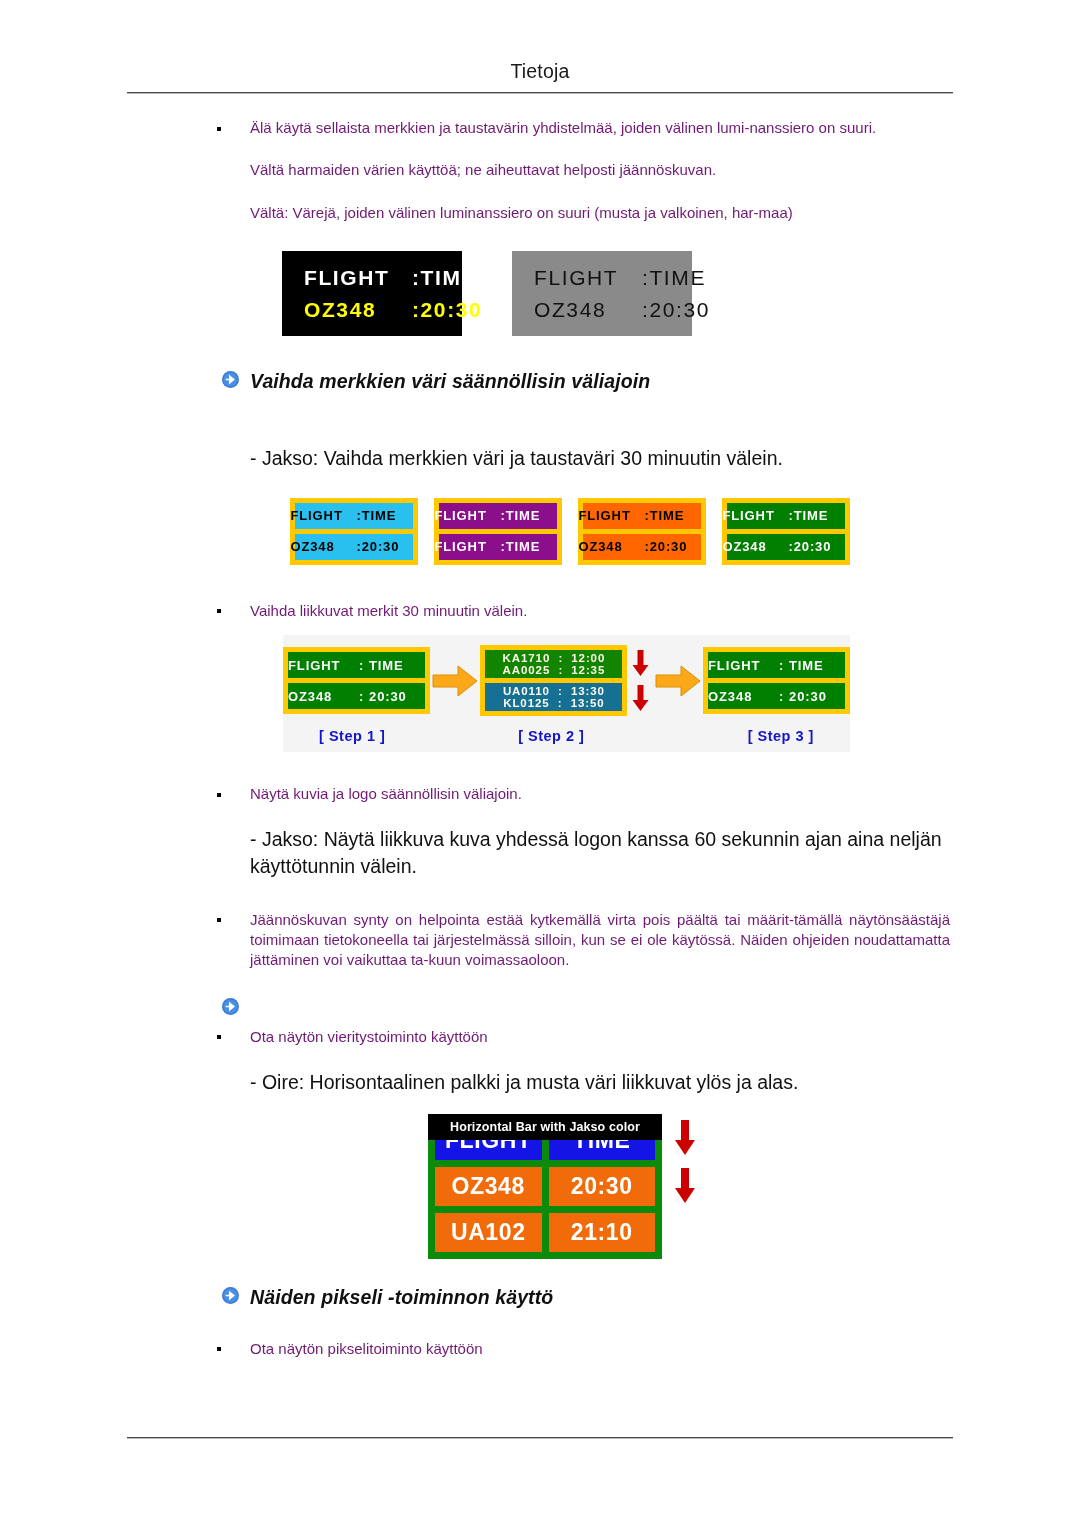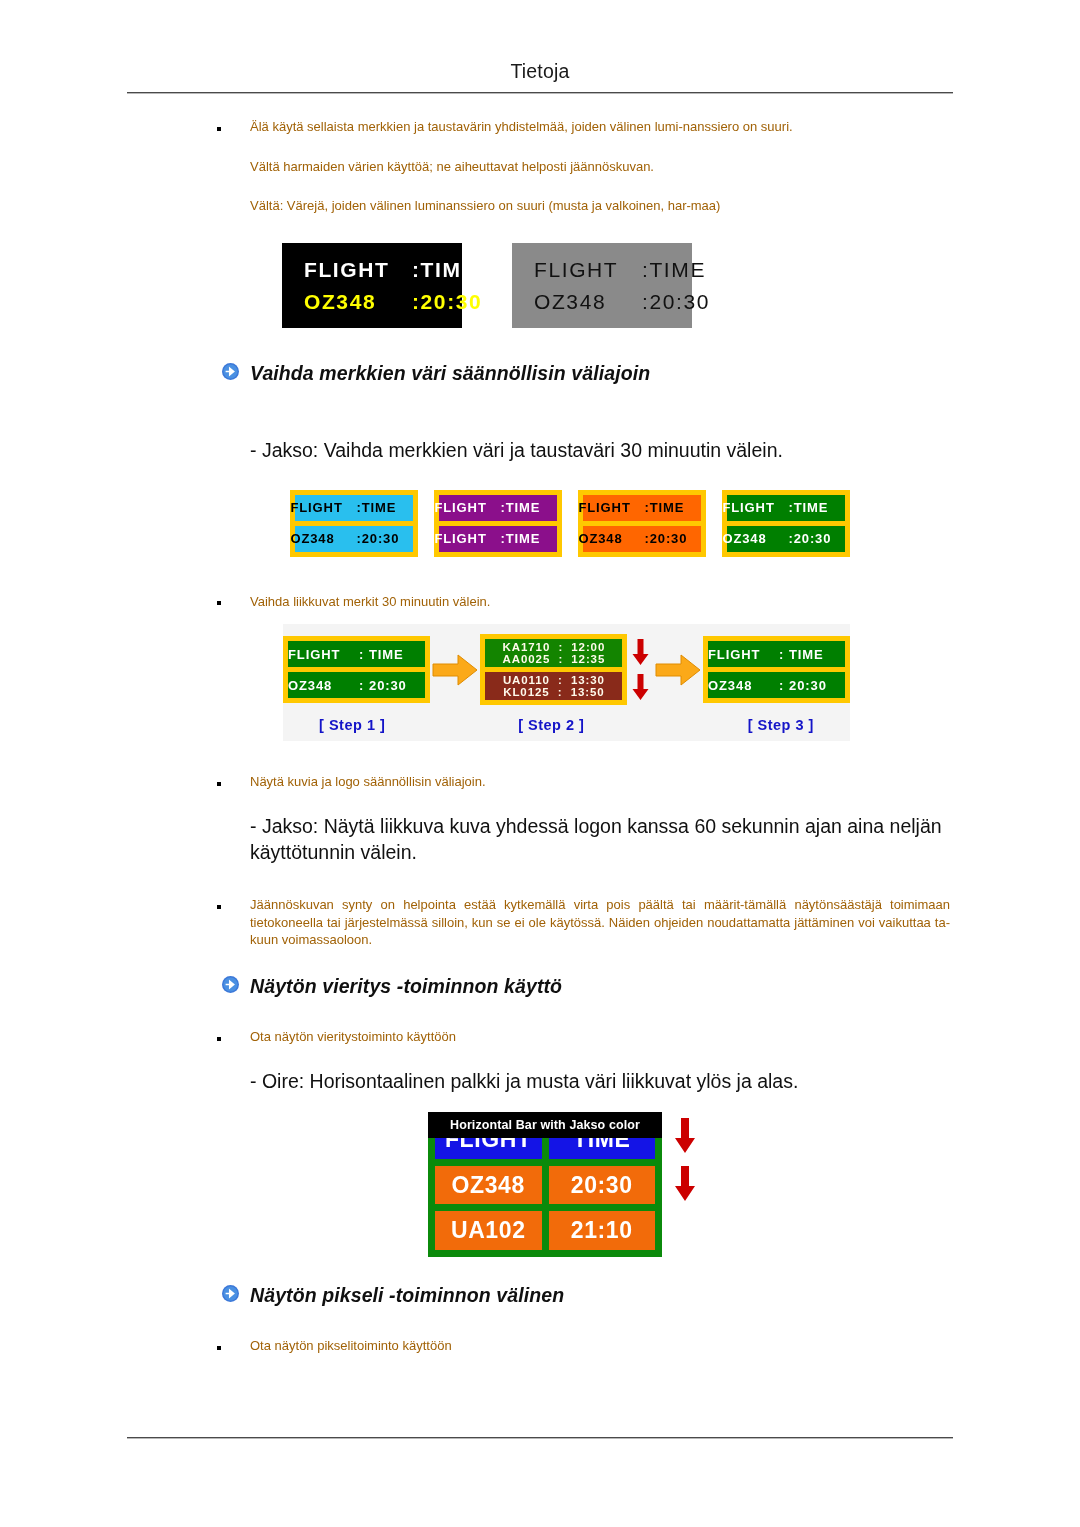--- a/index.html
+++ b/index.html
@@ -69,23 +69,23 @@
   .bullet-dot {
     position: absolute;
     left: 217px;
     top: 0.55em;
     width: 4px;
     height: 4px;
     background: #000;
     border-radius: 0;
   }
   .para {
-    font-size: 13px;
+    font-size: 15px;
     line-height: 1.36;
-    color: #a16207;
+    color: #701a75;
     text-align: justify;
     text-justify: inter-word;
   }
   .para.nojust { text-align: left; }
 
   .indent-note {
     padding-left: 250px;
     padding-right: 130px;
     font-size: 19.5px;
     line-height: 1.36;
@@ -475,21 +475,21 @@
             <path d="M1 11 L26 11 L26 2 L45 17 L26 32 L26 23 L1 23 Z" fill="#FBA919" stroke="#E08C00" stroke-width="1"></path>
           </svg>
         </div>
 
         <div class="step-cell">
           <div class="gold-panel">
             <div class="gold-row double blurry" style="background:#007F00; color:#FFFFFF;">
               <span>KA1710  :  12:00</span>
               <span>AA0025  :  12:35</span>
             </div>
-            <div class="gold-row double blurry" style="background:#7f1d1d; color:#FFFFFF;">
+            <div class="gold-row double blurry" style="background:#0369a1; color:#FFFFFF;">
               <span>UA0110  :  13:30</span>
               <span>KL0125  :  13:50</span>
             </div>
           </div>
         </div>
 
         <div class="redarr-cell">
           <svg width="17" height="27" viewBox="0 0 17 27">
             <path d="M5.5 0 L11.5 0 L11.5 15 L16.5 15 L8.5 26 L0.5 15 L5.5 15 Z" fill="#CC0000"></path>
           </svg>
@@ -552,21 +552,20 @@
     <div style="height:26px"></div>
 
     <div class="section-head">
       <span class="arrow-badge">
         <svg width="17" height="17" viewBox="0 0 17 17">
           <circle cx="8.5" cy="8.5" r="8.5" fill="#3C78D8"></circle>
           <circle cx="8.5" cy="8.5" r="7" fill="#4A90E2"></circle>
           <path d="M3.6 8.5 L9 8.5 M7.8 5.4 L11.6 8.5 L7.8 11.6 Z" stroke="#FFFFFF" stroke-width="1.7" fill="#FFFFFF"></path>
         </svg>
       </span>
-      <span class="section-head-text">Näytön vieritys -toiminnon käyttö</span>
     </div>
 
     <div class="spacer-md"></div>
 
     <div class="bullet-row">
       <span class="bullet-dot"></span>
       <div class="para nojust">Ota näytön vieritystoiminto käyttöön</div>
     </div>
 
     <div class="spacer-sm"></div>
@@ -608,21 +607,21 @@
     <div style="height:22px"></div>
 
     <div class="section-head">
       <span class="arrow-badge">
         <svg width="17" height="17" viewBox="0 0 17 17">
           <circle cx="8.5" cy="8.5" r="8.5" fill="#3C78D8"></circle>
           <circle cx="8.5" cy="8.5" r="7" fill="#4A90E2"></circle>
           <path d="M3.6 8.5 L9 8.5 M7.8 5.4 L11.6 8.5 L7.8 11.6 Z" stroke="#FFFFFF" stroke-width="1.7" fill="#FFFFFF"></path>
         </svg>
       </span>
-      <span class="section-head-text">Näytön pikseli -toiminnon välinen</span>
+      <span class="section-head-text">Näiden pikseli -toiminnon käyttö</span>
     </div>
 
     <div class="spacer-md"></div>
 
     <div class="bullet-row">
       <span class="bullet-dot"></span>
       <div class="para nojust">Ota näytön pikselitoiminto käyttöön</div>
     </div>
 
   </div>

